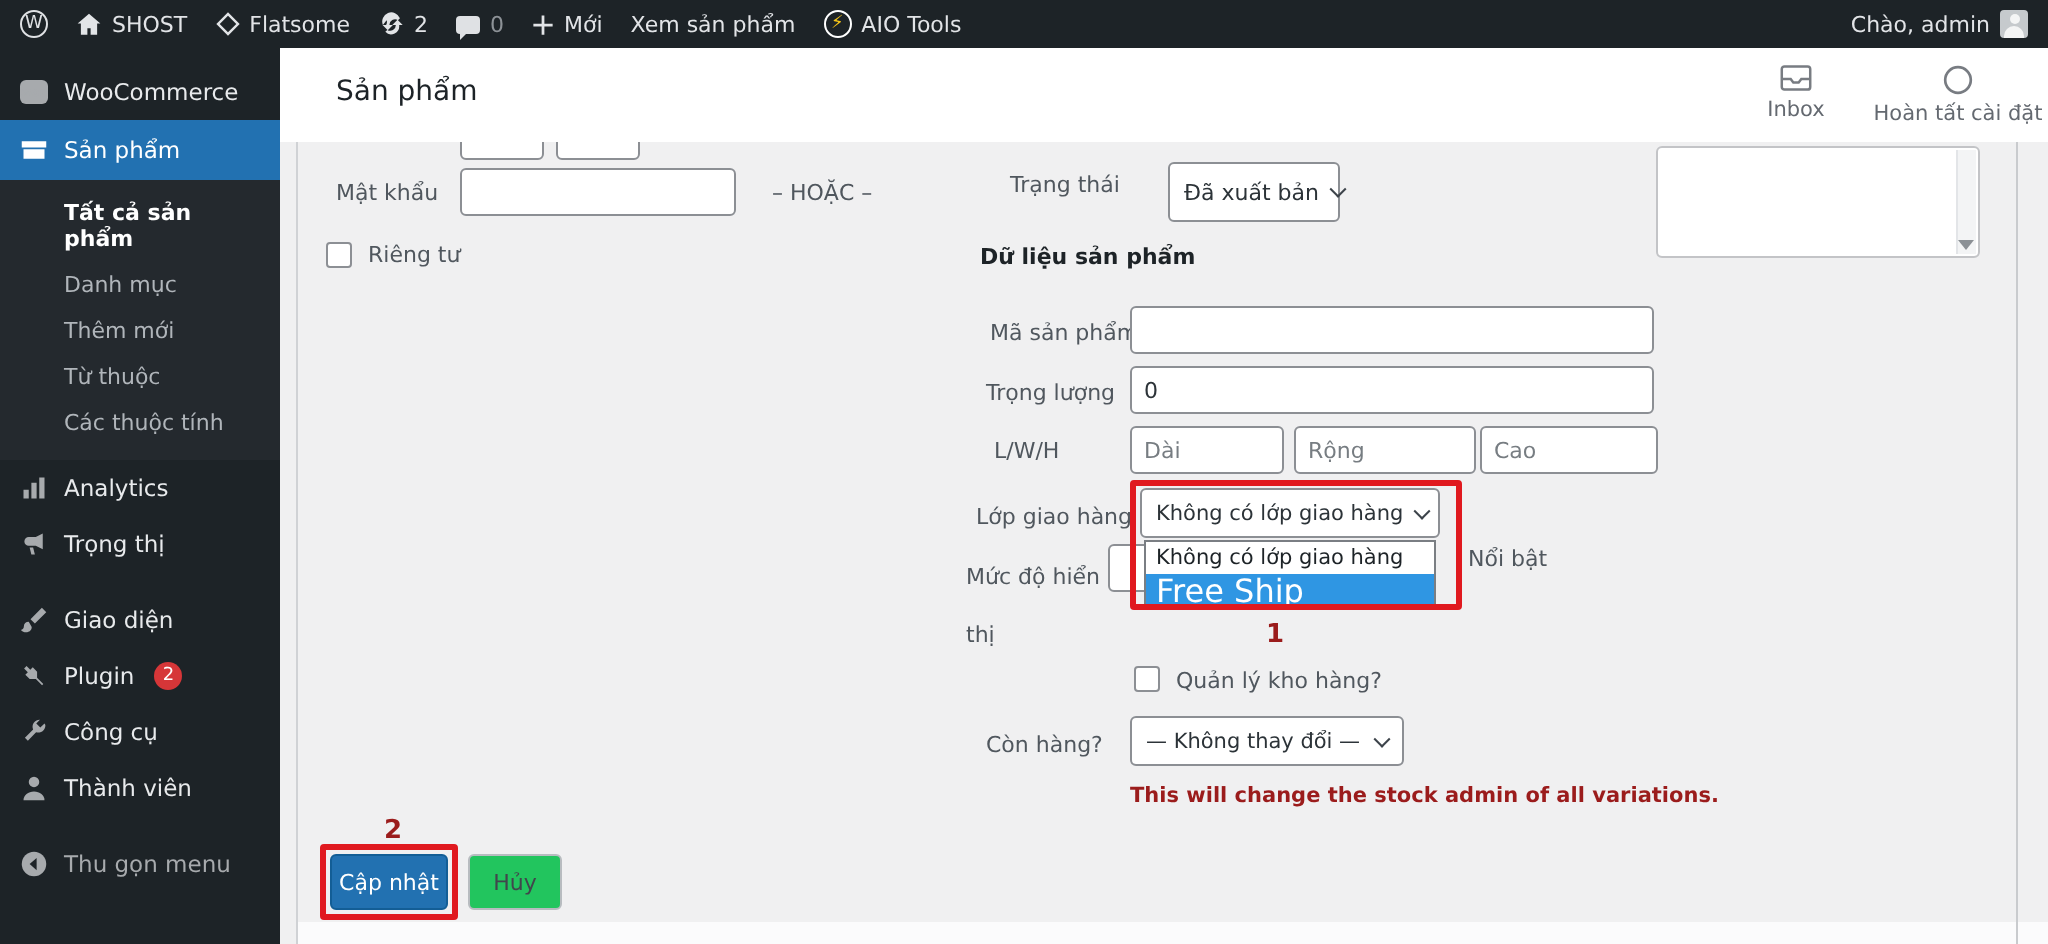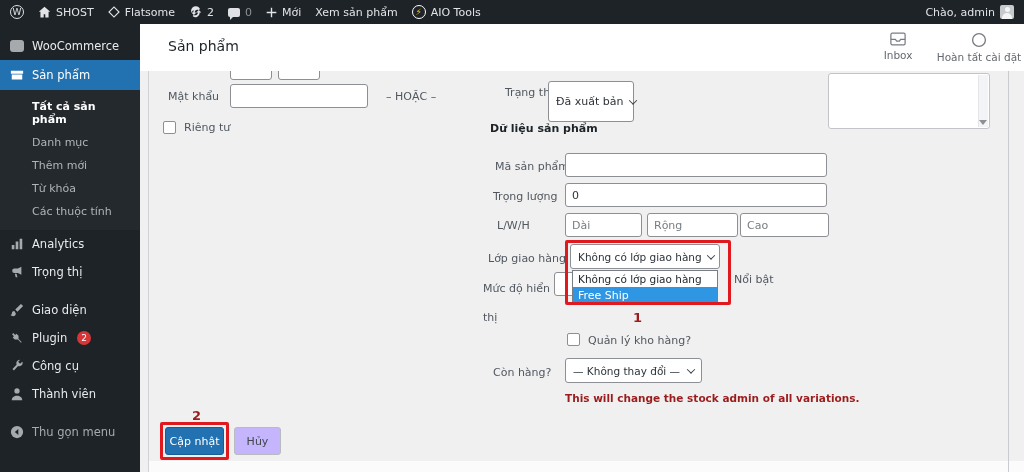--- a/index.html
+++ b/index.html
@@ -60,21 +60,21 @@
     display:flex; align-items:center; padding:0 7px; gap:6px; cursor:pointer; white-space:nowrap; }
   .fakesel .chev { margin-left:auto; width:6px; height:6px; border-right:1.6px solid #3c434a;
     border-bottom:1.6px solid #3c434a; transform:rotate(45deg) translate(-1px,-1px); flex:0 0 auto; }
   .cbx { width:13px; height:13px; background:#fff; border:1px solid #8c8f94; border-radius:2px; cursor:pointer; }
   .vline { width:1px; background:#d0d2d5; }
   .redbox { border:3px solid #e0191f; border-radius:2px; z-index:6; pointer-events:none; }
   .rednum { font-size:13px; font-weight:bold; color:#9b1c1c; z-index:7; }
   .warn { font-size:10.5px; font-weight:bold; color:#9b1c1c; white-space:nowrap; }
   .btn-primary { background:#2271b1; border:1px solid #135e96; color:#fff; border-radius:3px;
     font-size:11px; display:flex; align-items:center; justify-content:center; cursor:pointer; z-index:7; }
-  .btn-secondary { background:#c4b5fd; border:1px solid #b8bcc0; color:#41464c; border-radius:3px;
+  .btn-secondary { background:#22c55e; border:1px solid #b8bcc0; color:#41464c; border-radius:3px;
     font-size:11px; display:flex; align-items:center; justify-content:center; cursor:pointer; }
   .dd-panel { background:#fff; border:1px solid #7a7e83; z-index:4; font-size:11px; }
   .dd-opt { height:16px; display:flex; align-items:center; padding:0 5px; color:#1d2327; cursor:pointer; white-space:nowrap; }
   .dd-opt.sel { background:#2f96e3; color:#fff; }
   .catbox { background:#fff; border:1px solid #c3c4c7; border-radius:3px; }
   .catbox .track { position:absolute; right:1px; top:1px; bottom:1px; width:10px; background:#f3f4f5; border-left:1px solid #e3e5e8; }
   .catbox .caret { position:absolute; right:2px; bottom:3px; width:0; height:0;
     border-left:4px solid transparent; border-right:4px solid transparent; border-top:5px solid #8b9095; }
 </style>
 </head>
@@ -134,21 +134,21 @@
     <div class="menu-item active">
       <svg width="14" height="14" viewBox="0 0 16 16" fill="currentColor">
           <path d="M1 3h14v3.5H1zM2 7.5h12V13H2zM6 9h4v1.3H6z"></path>
         </svg>
       <span>Sản phẩm</span>
     </div>
     <div class="submenu">
       <div class="submenu-item current">Tất cả sản phẩm</div>
       <div class="submenu-item">Danh mục</div>
       <div class="submenu-item">Thêm mới</div>
-      <div class="submenu-item">Từ khóa</div>
+      <div class="submenu-item">Từ thuộc</div>
       <div class="submenu-item">Các thuộc tính</div>
     </div>
     <div class="menu-item">
       <svg width="14" height="14" viewBox="0 0 16 16" fill="currentColor">
           <path d="M2 9h3v5H2zM6.5 5h3v9h-3zM11 2h3v12h-3z"></path>
         </svg>
       <span>Analytics</span>
     </div>
     <div class="menu-item">
       <svg width="14" height="14" viewBox="0 0 16 16" fill="currentColor">
@@ -220,21 +220,21 @@
     <div class="tinput abs" style="left:138px; top:-11px; width:42px; height:20px;"></div>
 
     <span class="flabel abs" style="left:28px; top:19px;">Mật khẩu</span>
     <input class="tinput abs" style="left: 90px; top: 13px; width: 138px; height: 24px;">
     <span class="flabel abs" style="left:246px; top:19px;">– HOẶC –</span>
 
     <span class="cbx abs" style="left:23px; top:50px;"></span>
     <span class="flabel abs" style="left:44px; top:50px;">Riêng tư</span>
 
     <span class="flabel abs" style="left:365px; top:15px;">Trạng thái</span>
-    <div class="fakesel abs" style="left:408px; top:10px; width:86px; height:41px;">
+    <div class="fakesel abs" style="left:444px; top:10px; width:86px; height:30px;">
       <span>Đã xuất bản</span>
       <span class="chev"></span>
     </div>
 
     <div class="catbox abs" style="left:688px; top:2px; width:162px; height:56px;">
       <div class="track"></div>
       <div class="caret"></div>
     </div>
 
     <span class="fheading abs" style="left:350px; top:51px;">Dữ liệu sản phẩm</span>
@@ -251,21 +251,21 @@
     <input class="tinput abs" style="left: 600px; top: 142px; width: 89px; height: 24px;" placeholder="Cao">
 
     <span class="flabel abs" style="left:348px; top:181px;">Lớp giao hàng</span>
     <div class="fakesel abs" style="left:430px; top:173px; width:150px; height:25px; font-size:10.5px; z-index:3;">
       <span>Không có lớp giao hàng</span>
       <span class="chev"></span>
     </div>
     <div class="fakesel abs" style="left:414px; top:201px; width:26px; height:24px;"></div>
     <div class="dd-panel abs" style="left:432px; top:199px; width:146px;">
       <div class="dd-opt" style="font-size:10.5px;">Không có lớp giao hàng</div>
-      <div class="dd-opt sel" style="font-size:11px;">Free Ship</div>
+      <div class="dd-opt sel" style="font-size:16px;text-decoration:underline;">Free Ship</div>
     </div>
     <div class="redbox abs" style="left:425px; top:169px; width:166px; height:65px;"></div>
     <span class="rednum abs" style="left:493px; top:239px;">1</span>
 
     <div class="flabel abs" style="left:343px; top:203px; width:76px; line-height:29px; white-space:normal;">Mức độ hiển thị</div>
     <span class="flabel abs" style="left:594px; top:202px;text-align:center;">Nổi bật</span>
 
     <span class="cbx abs" style="left:427px; top:262px;"></span>
     <span class="flabel abs" style="left:448px; top:263px;">Quản lý kho hàng?</span>
 

